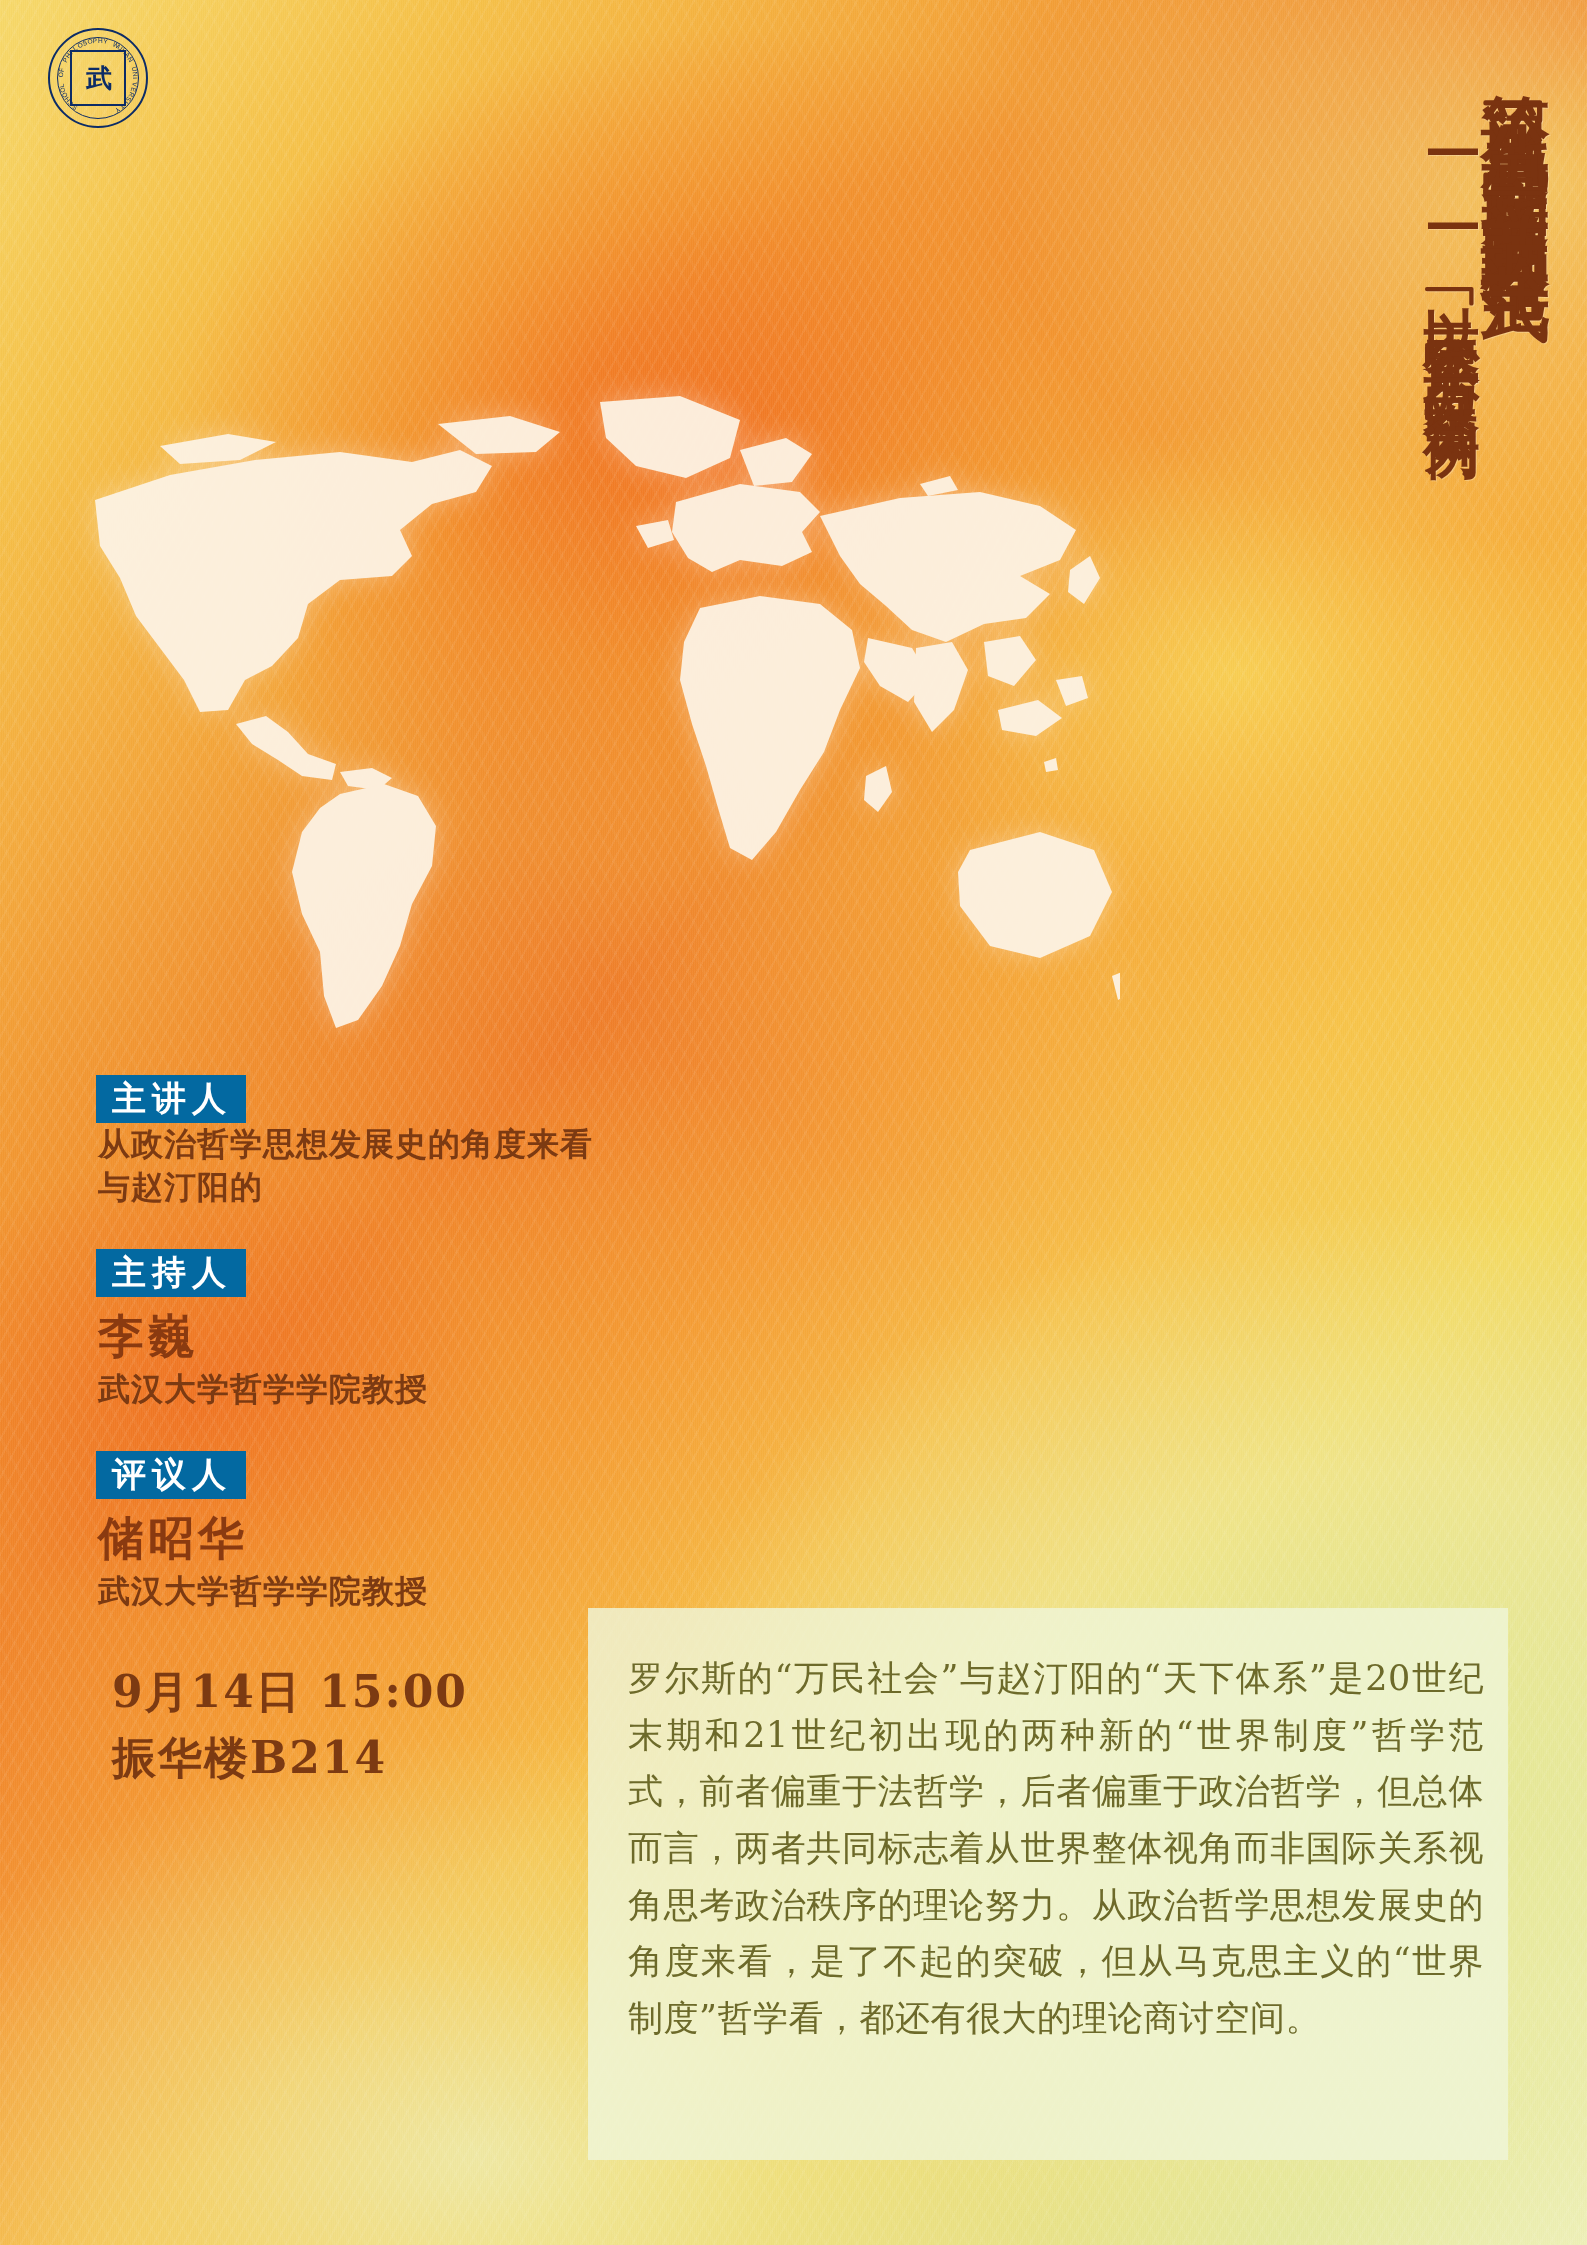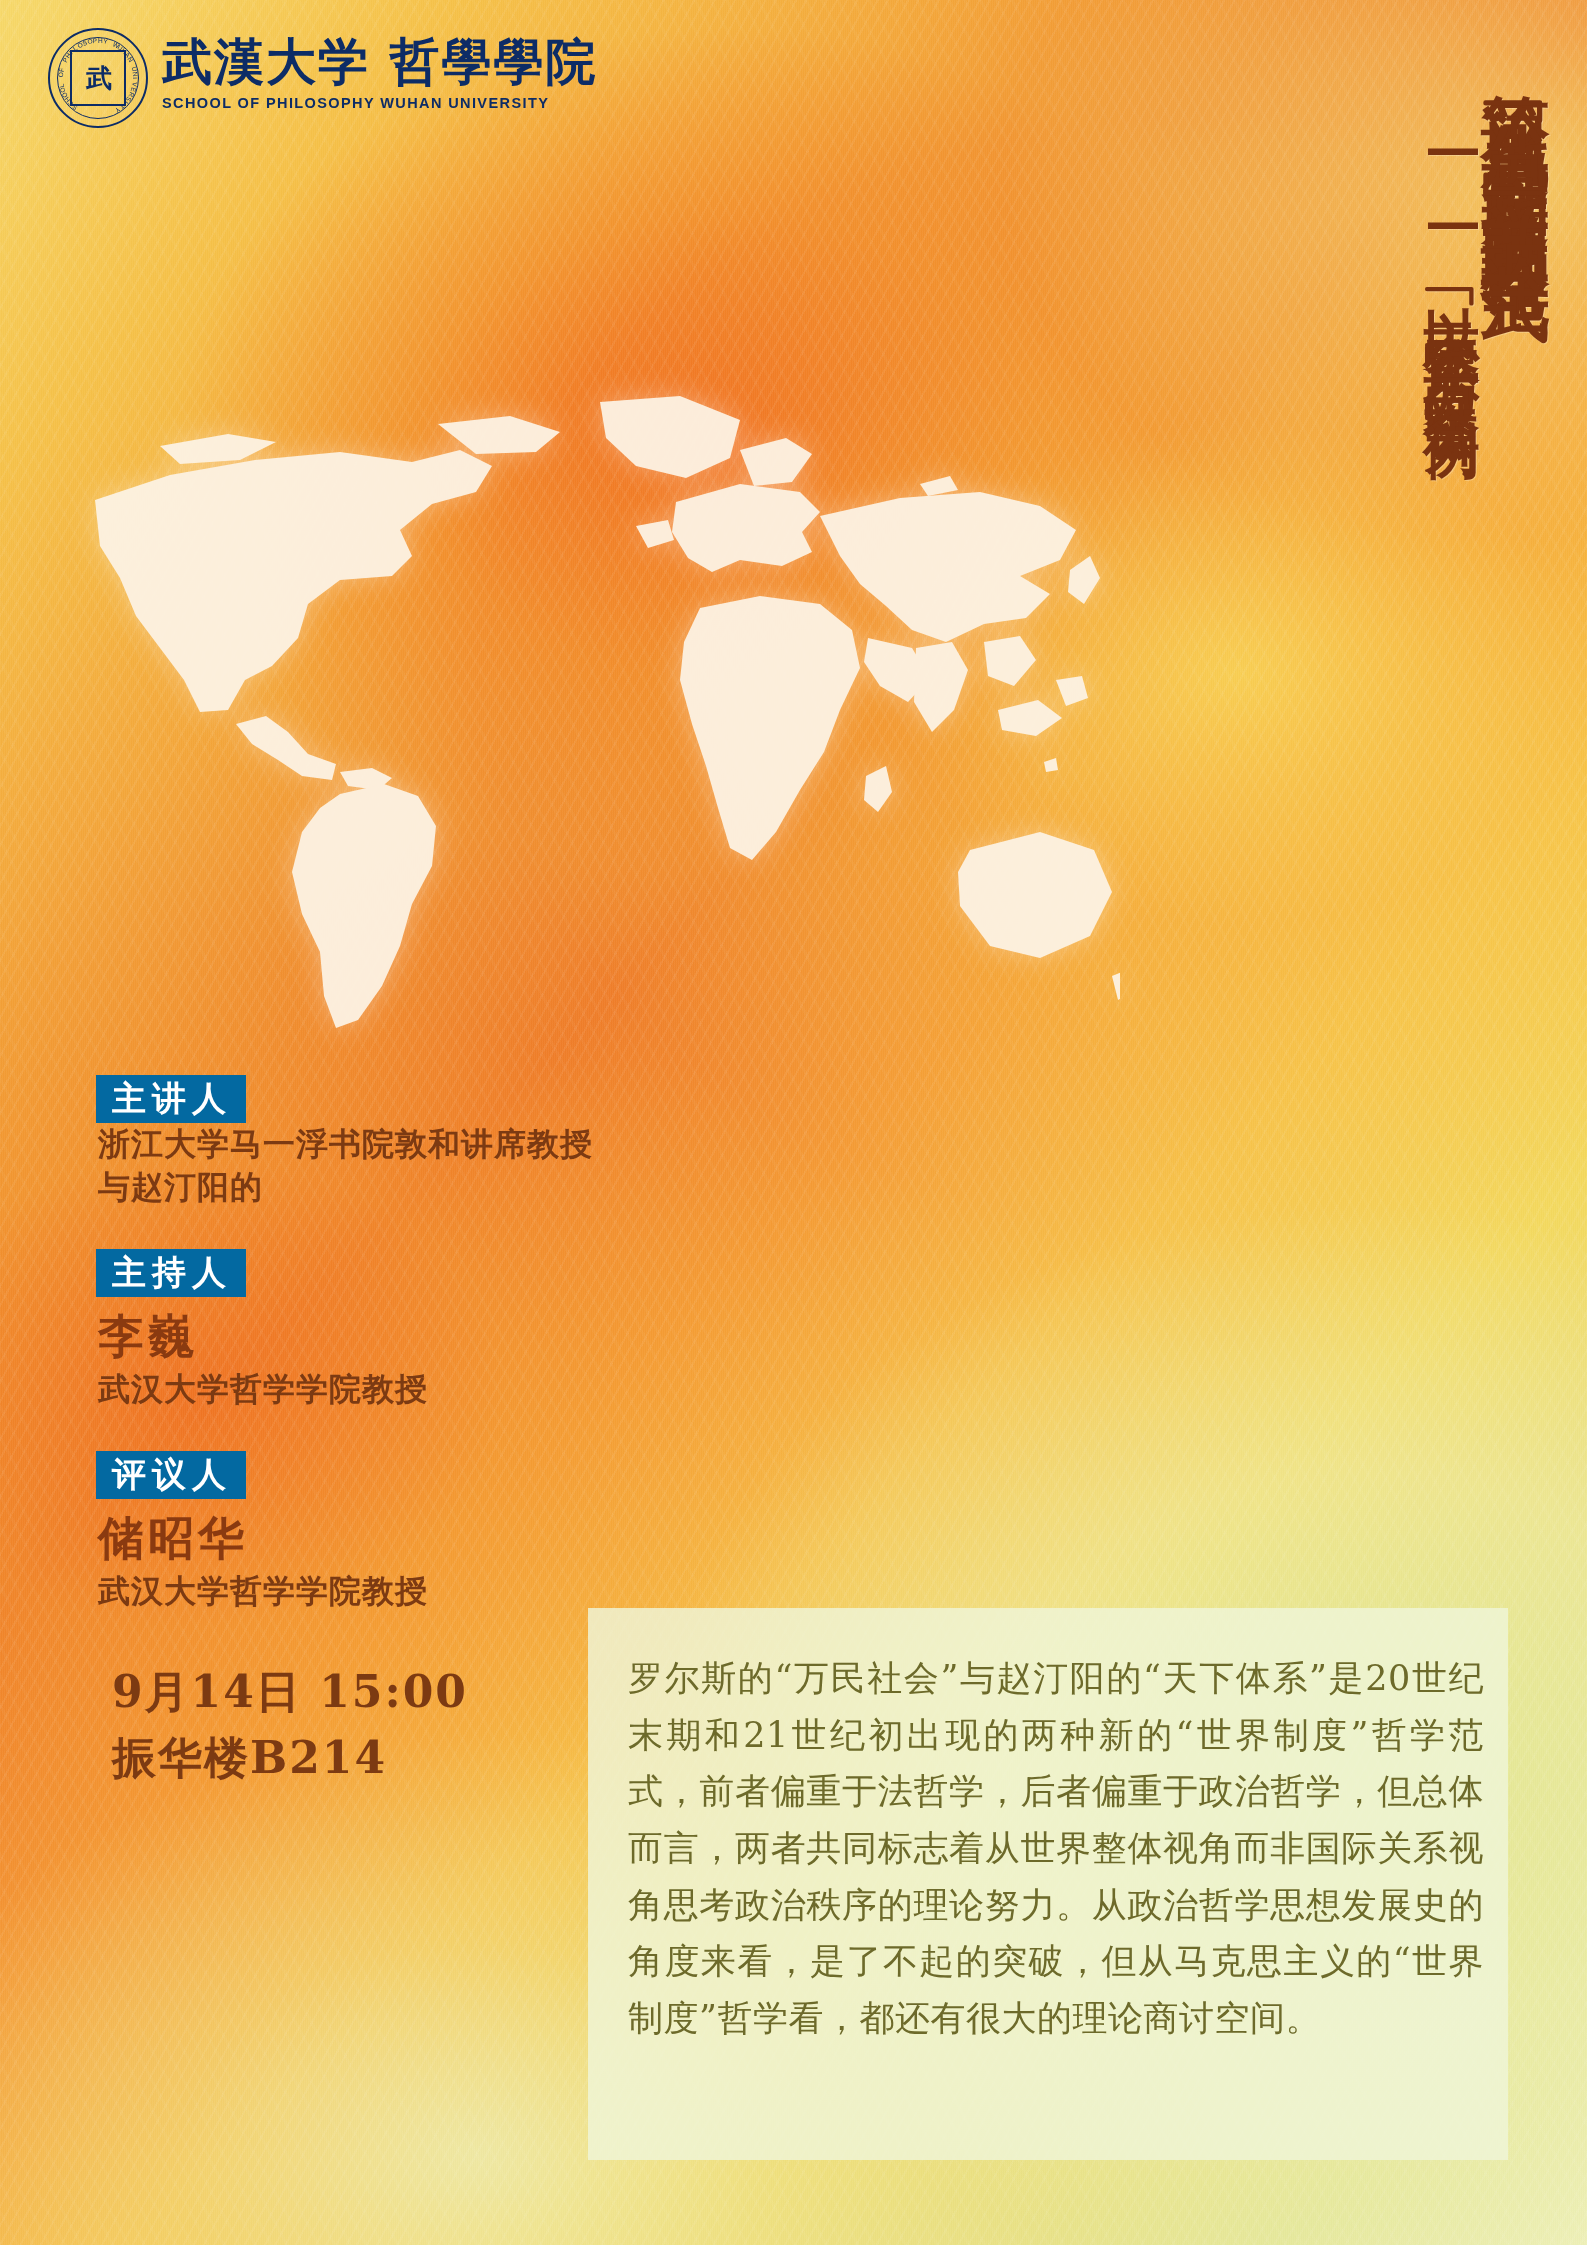--- a/index.html
+++ b/index.html
@@ -336,24 +336,20 @@
           <span style="transform: rotate(6.66667deg) translate(41px) rotate(90deg);">V</span>
           <span style="transform: rotate(14.7222deg) translate(41px) rotate(90deg);">E</span>
           <span style="transform: rotate(22.7778deg) translate(41px) rotate(90deg);">R</span>
           <span style="transform: rotate(30.8333deg) translate(41px) rotate(90deg);">S</span>
           <span style="transform: rotate(38.8889deg) translate(41px) rotate(90deg);">I</span>
           <span style="transform: rotate(46.9444deg) translate(41px) rotate(90deg);">T</span>
           <span style="transform: rotate(55deg) translate(41px) rotate(90deg);">Y</span>
         </div>
       <div class="logo-seal-inner">武</div>
     </div>
-    <div class="logo-text">
-      <div class="logo-cn">武漢大学 哲學學院</div>
-      <div class="logo-en">SCHOOL OF PHILOSOPHY  WUHAN UNIVERSITY</div>
-    </div>
   </div>
 
   <div class="map-wrap">
     <svg viewBox="0 0 1080 680" xmlns="http://www.w3.org/2000/svg" aria-hidden="true">
       <g fill="#fdf3e4">
 
         <path d="M55 120 L130 95 L215 80 L300 72 L372 82 L420 70 L452 86 L436 112 L392 124 L360 150
                  L372 176 L352 196 L300 200 L268 224 L258 258 L232 286 L205 300 L188 330 L160 332
                  L144 300 L120 268 L96 236 L80 198 L60 166 Z"></path>
         <path d="M398 44 L470 36 L520 52 L496 72 L436 74 Z"></path>
@@ -404,21 +400,21 @@
 
   <div class="title-block">
     <div class="title-col title-main">简论当代「世界制度」哲学的两种理论范式</div>
     <div class="title-col title-sub">——以「天下体系」与「万民社会」为例</div>
   </div>
 
   <div class="people">
 
     <div class="person-group">
       <div class="role-tag">主讲人</div>
-      <div class="person-line">浙江大学马一浮书院敦和讲席教授</div>
+      <div class="person-line">从政治哲学思想发展史的角度来看</div>
       <div class="person-line">与赵汀阳的</div>
     </div>
 
     <div class="person-group">
       <div class="role-tag">主持人</div>
       <div class="person-name">李巍</div>
       <div class="person-line">武汉大学哲学学院教授</div>
     </div>
 
     <div class="person-group">

